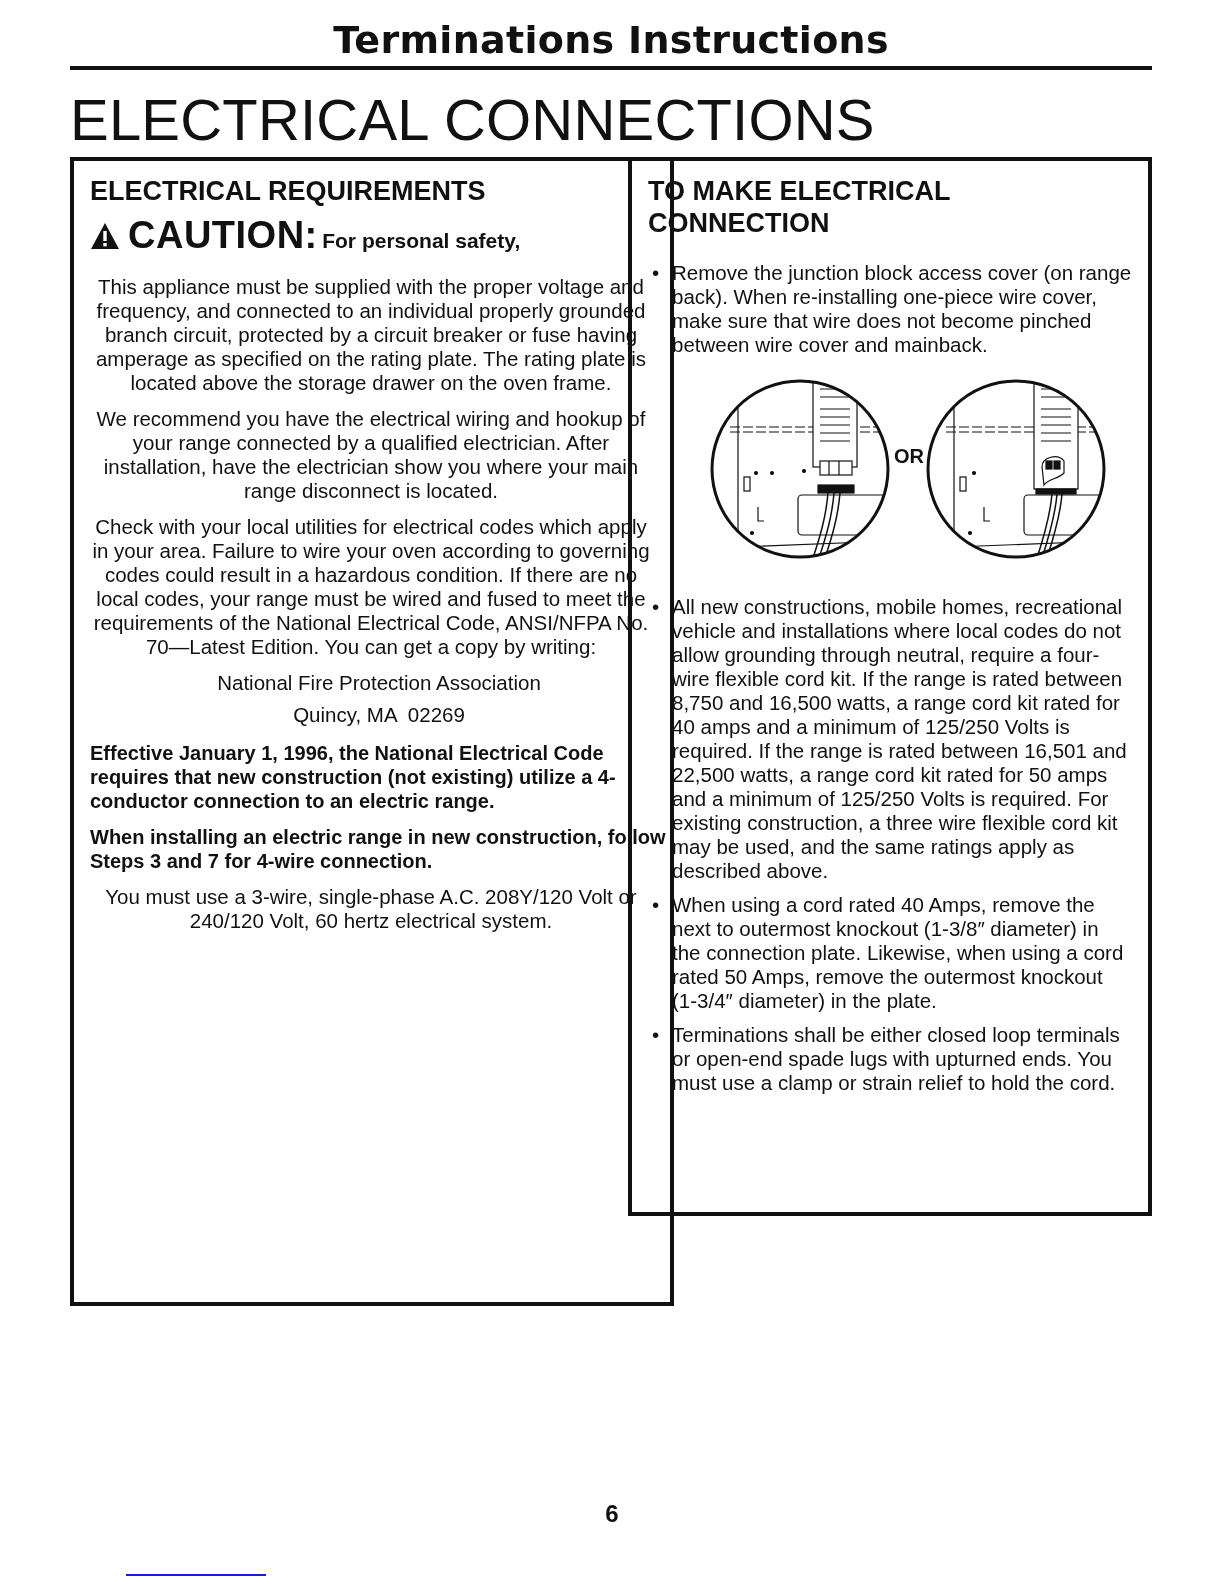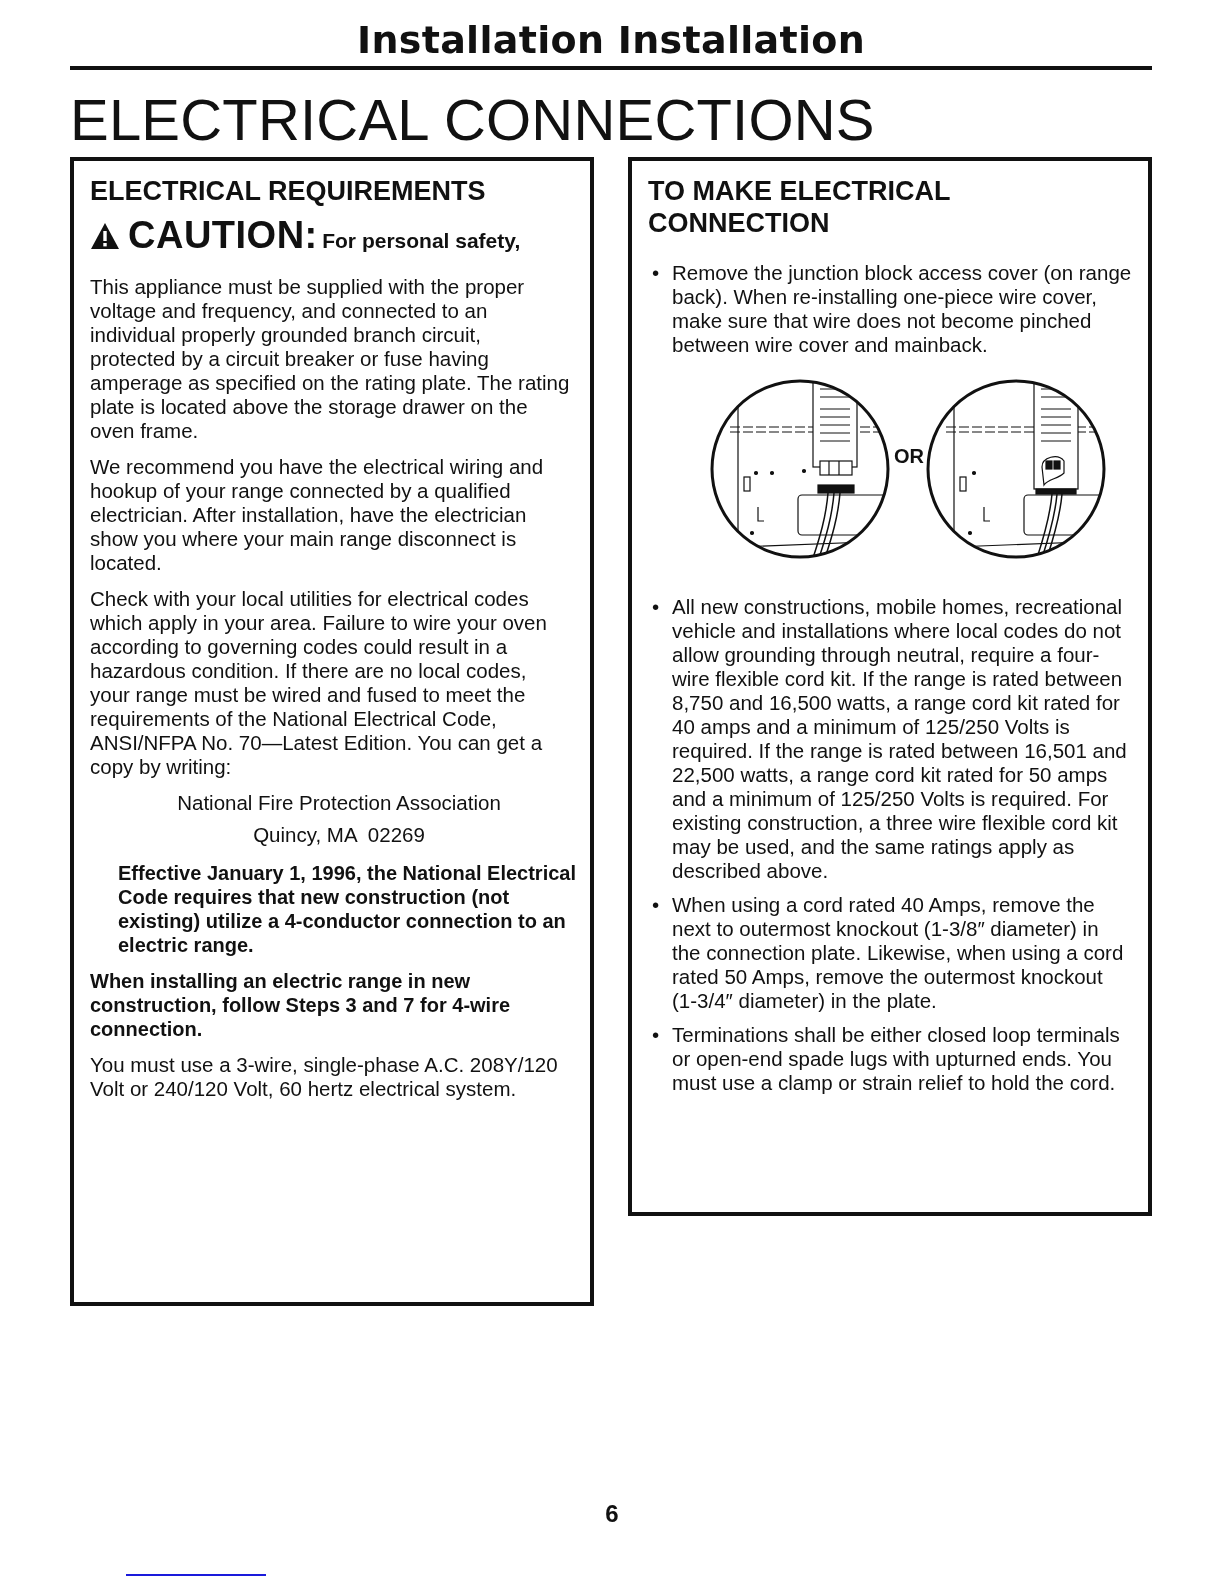--- a/index.html
+++ b/index.html
@@ -1,42 +1,42 @@
 <!DOCTYPE html>
 <html><head>
 <meta charset="utf-8">
 <style>
   html, body { margin: 0; padding: 0; background: #ffffff; }
   body { width: 1224px; height: 1584px; position: relative; overflow: hidden; color: #111; font-family: "Liberation Sans", sans-serif; }
   .header-title { position: absolute; left: 70px; width: 1082px; top: 18px; text-align: center; font-size: 38px; font-weight: bold; font-family: "DejaVu Sans", sans-serif; letter-spacing: 0.3px; }
   .header-rule { position: absolute; left: 70px; width: 1082px; top: 66px; height: 4px; background: #111; }
   .section-title { position: absolute; left: 70px; top: 86px; font-size: 58px; font-weight: normal; letter-spacing: 0.2px; }
   .box { position: absolute; border: 4px solid #111; box-sizing: border-box; }
-  .box-left { left: 70px; top: 157px; width: 524px; height: 1149px; padding: 14px 2px 0 16px; }
+  .box-left { left: 70px; top: 157px; width: 604px; height: 1149px; padding: 14px 2px 0 16px; }
   .box-right { left: 628px; top: 157px; width: 524px; height: 1059px; padding: 14px 16px 11px 16px; }
   .box-heading { font-size: 27px; font-weight: bold; line-height: 32px; margin: 0; }
   .caution-line { margin-top: 10px; line-height: 36px; }
   .caution-word { font-size: 38px; font-weight: bold; letter-spacing: 0.5px; }
   .caution-intro { font-size: 21px; font-weight: bold; }
   .warn-icon { display: inline-block; vertical-align: -2px; margin-right: 8px; }
   .bold-p { font-size: 20px; font-weight: bold; line-height: 24px; margin: 0; }
-  .p { font-size: 20.5px; line-height: 24px; margin: 12px 16px 0 0; }
+  .p { font-size: 20.5px; line-height: 24px; margin: 12px 16px 0 0; text-align: center; }
   .center-p { text-align: center; font-size: 20.5px; line-height: 24px; margin: 12px 0 0 0; }
   .center-p div { margin: 8px; }
   ul.bullets { list-style: none; margin: 16px 0 0 0; padding: 0; }
   ul.bullets li { position: relative; padding-left: 24px; font-size: 20.5px; line-height: 24px; margin-bottom: 10px; }
   ul.bullets li .dot { position: absolute; left: 4px; top: 0; }
   .diagram { position: relative; height: 200px; margin: 20px 0 18px 0; }
   .page-number { position: absolute; left: 0; width: 1224px; top: 1500px; text-align: center; font-size: 24px; font-weight: bold; }
   .footer-link-line { position: absolute; left: 126px; top: 1574px; width: 140px; height: 2px; background: #1a1adb; }
 </style>
 </head>
 <body>
 
-<div class="header-title">Installation Installation</div>
+<div class="header-title">Terminations Instructions</div>
 <div class="header-rule"></div>
 
 <div class="section-title">ELECTRICAL CONNECTIONS</div>
 
 <div class="box box-left">
   <h2 class="box-heading">ELECTRICAL REQUIREMENTS</h2>
 
   <div class="caution-line">
     <span class="warn-icon">
       <svg width="30" height="28" viewBox="0 0 30 28">
@@ -50,21 +50,21 @@
 
   <p class="p">This appliance must be supplied with the proper voltage and frequency, and connected to an individual properly grounded branch circuit, protected by a circuit breaker or fuse having amperage as specified on the rating plate. The rating plate is located above the storage drawer on the oven frame.</p>
   <p class="p">We recommend you have the electrical wiring and hookup of your range connected by a qualified electrician. After installation, have the electrician show you where your main range disconnect is located.</p>
   <p class="p">Check with your local utilities for electrical codes which apply in your area. Failure to wire your oven according to governing codes could result in a hazardous condition. If there are no local codes, your range must be wired and fused to meet the requirements of the National Electrical Code, ANSI/NFPA No. 70—Latest Edition. You can get a copy by writing:</p>
 
   <div class="center-p">
     <div>National Fire Protection Association</div>
     <div style="white-space: pre;">Quincy, MA  02269</div>
   </div>
 
-  <p class="bold-p" style="margin-top:14px;margin-left:28px;">Effective January 1, 1996, the National Electrical Code requires that new construction (not existing) utilize a 4-conductor connection to an electric range.</p>
+  <p class="bold-p" style="margin-top:14px;">Effective January 1, 1996, the National Electrical Code requires that new construction (not existing) utilize a 4-conductor connection to an electric range.</p>
   <p class="bold-p" style="margin-top:12px;">When installing an electric range in new construction, follow Steps 3 and 7 for 4-wire connection.</p>
 
   <p class="p">You must use a 3-wire, single-phase A.C. 208Y/120 Volt or 240/120 Volt, 60 hertz electrical system.</p>
 </div>
 
 <div class="box box-right">
   <h2 class="box-heading">TO MAKE ELECTRICAL CONNECTION</h2>
 
   <ul class="bullets" style="margin-top:22px;">
     <li>

